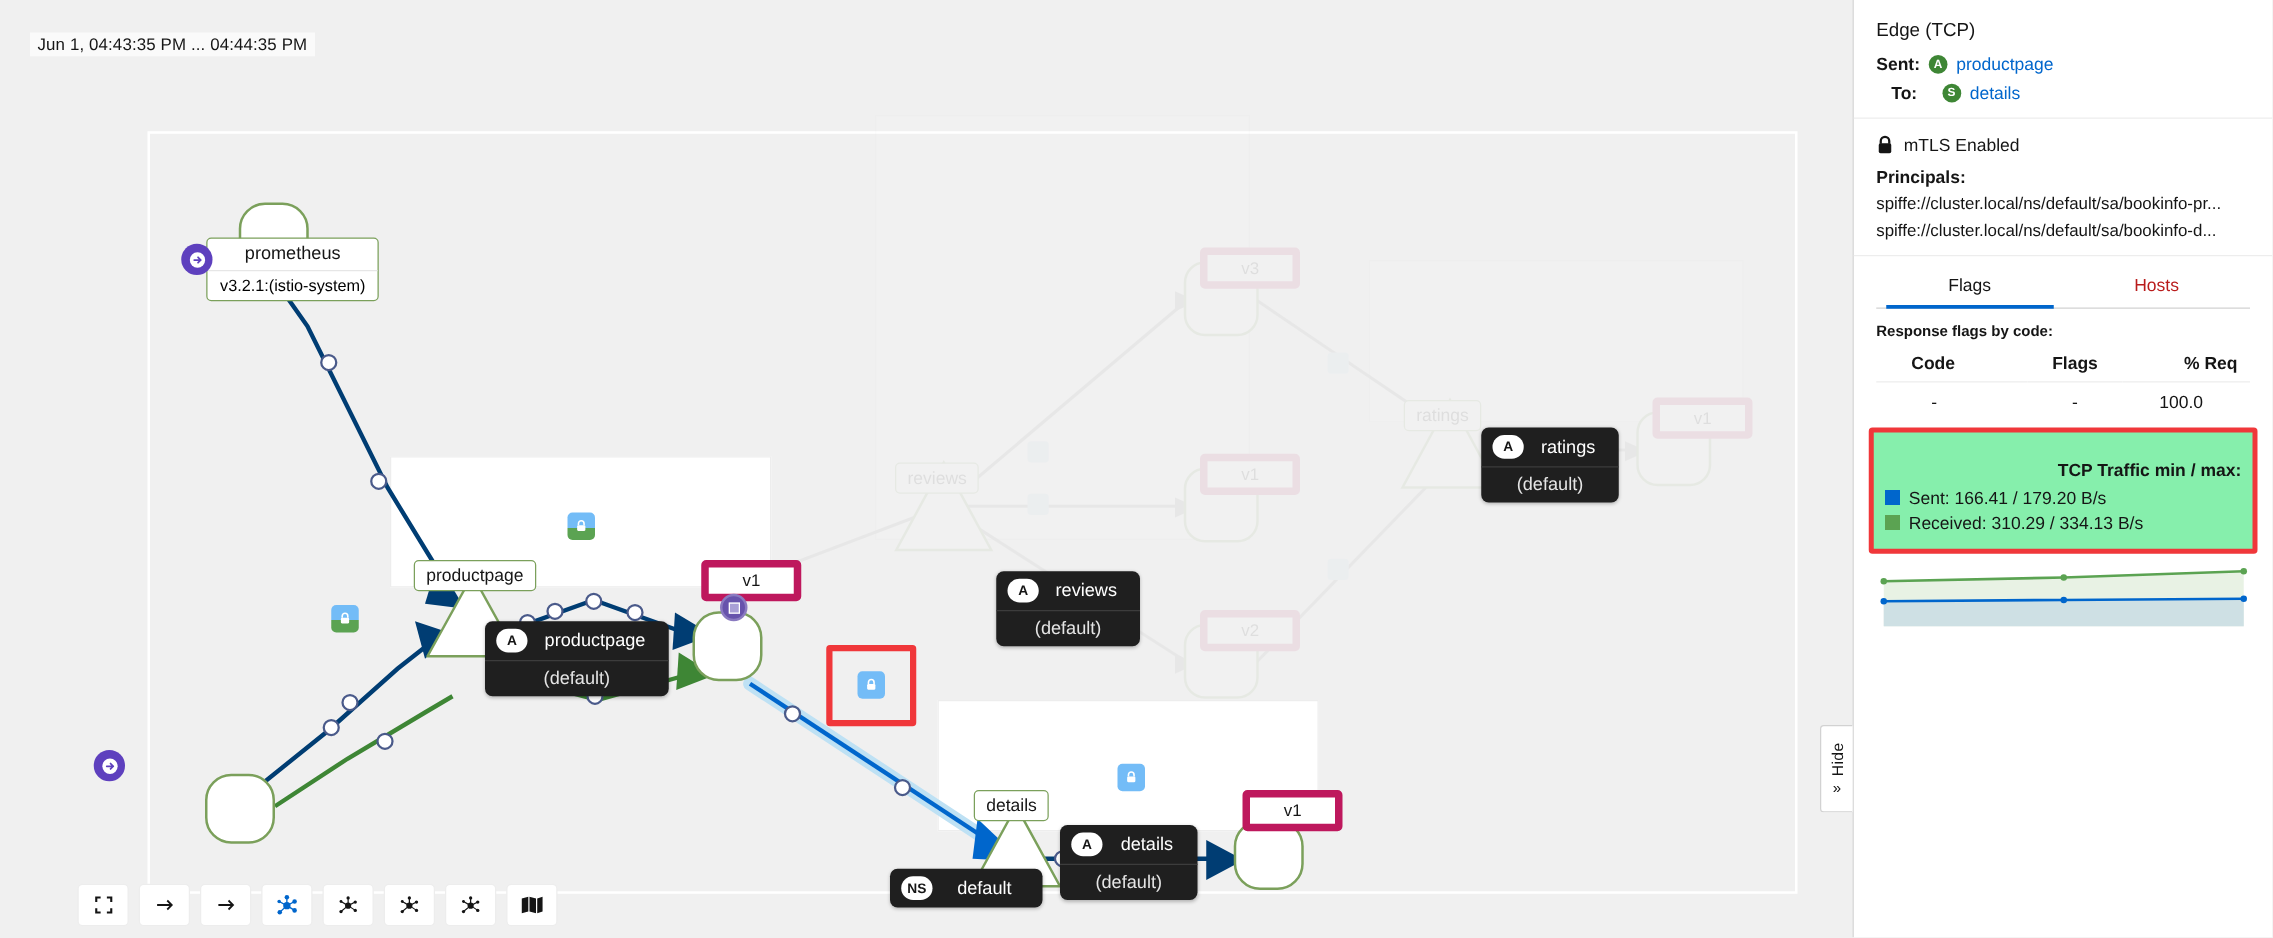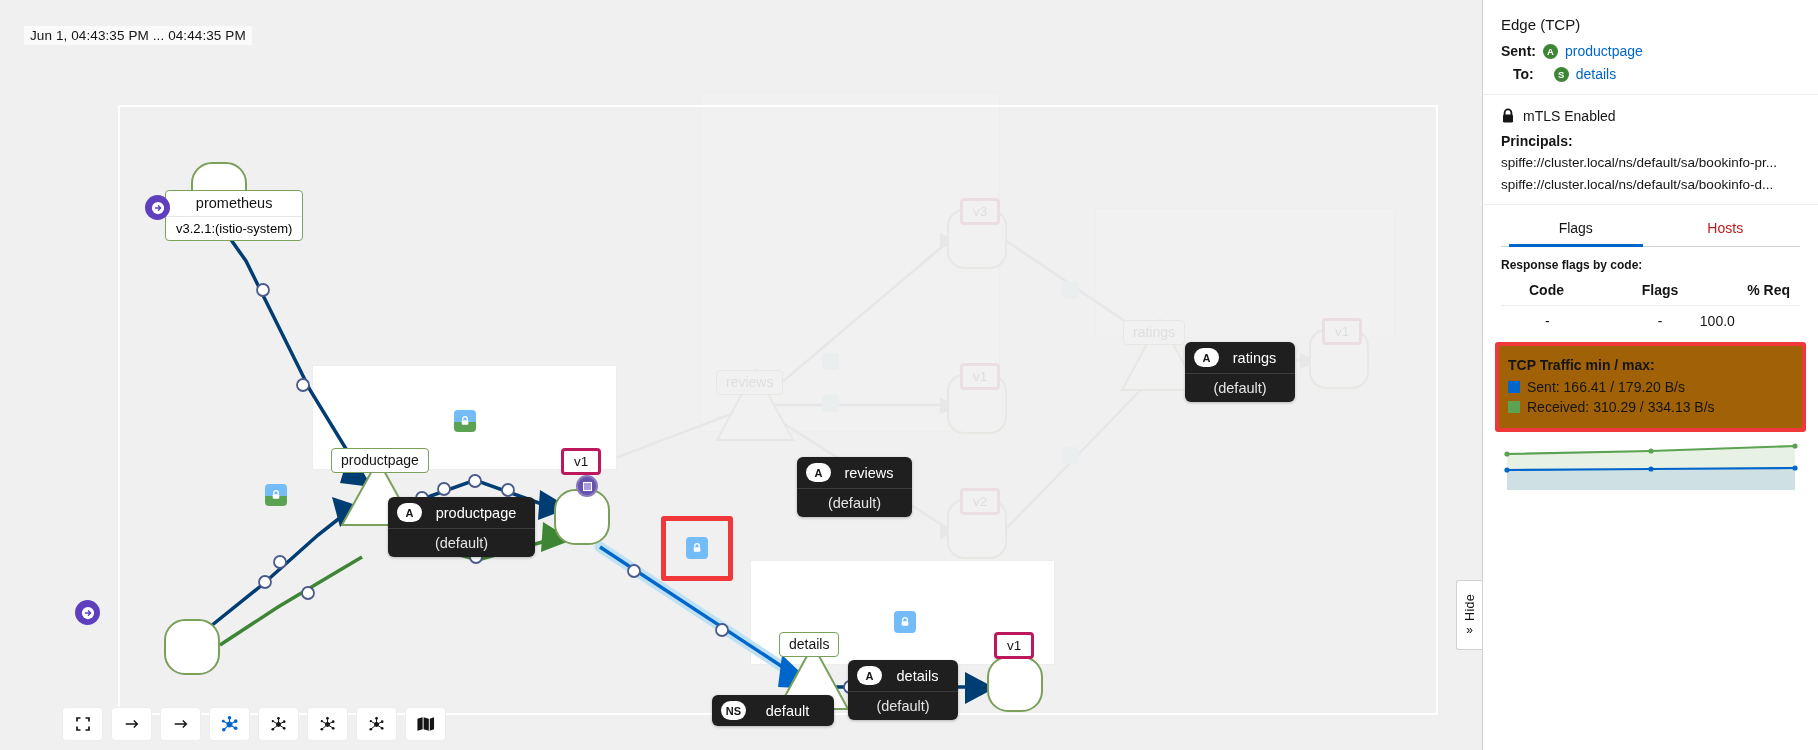--- a/index.html
+++ b/index.html
@@ -58,23 +58,23 @@
     white-space: nowrap;
     line-height: 17px;
   }
   .node-label.two-line { padding: 0; text-align: center; }
   .node-label .l1 { display: block; padding: 4px 10px; font-size: 14.5px; color: #151515; }
   .node-label .l2 {
     display: block; padding: 3px 10px; font-size: 13px; color: #000000;
     border-top: 1px solid #e6e6e6;
   }
   .version-chip {
-    position: absolute; background: #fff; border: 3px solid #be185d;
+    position: absolute; background: #fff; border: 6px solid #be185d;
     border-radius: 4px; font-size: 13.5px; color: #151515;
-    padding: 3px 10px; white-space: nowrap;
+    padding: 3px 27px; white-space: nowrap;
   }
   .gw-badge {
     position: absolute; width: 25px; height: 25px; border-radius: 50%;
     background: #5e40be; display: flex; align-items: center; justify-content: center;
     color: #fff; z-index: 6;
   }
   .sel-badge {
     position: absolute; width: 22px; height: 22px; border-radius: 50%;
     background: #6753ac; border: 2px solid #8a7ac0;
     display: flex; align-items: center; justify-content: center; z-index: 7;
@@ -164,24 +164,24 @@
   .tab.active::after {
     content: ""; position: absolute; left: 8px; right: 8px; bottom: -1px; height: 3px; background: #06c;
   }
   .flags-hdr { font-weight: 700; font-size: 12px; margin: 11px 0 6px 0; }
   table.flags { width: 100%; border-collapse: collapse; font-size: 14px; }
   table.flags th { font-weight: 700; padding: 4px 2px 7px 2px; text-align: center; }
   table.flags th.c1 { text-align: left; padding-left: 28px; }
   table.flags th.c3 { text-align: right; padding-right: 10px; }
   table.flags td { padding: 7px 2px; text-align: center; border-top: 1px solid #ededed; color: #151515; }
   table.flags td.c1 { text-align: left; padding-left: 44px; }
-  table.flags td.c3 { text-align: left; padding-right: 10px; }
+  table.flags td.c3 { text-align: center; padding-right: 10px; }
   .tcp-box {
-    border: 4px solid #f0373a; border-radius: 3px; padding: 11px 9px 9px 9px;
-    margin: 6px -6px 0 -6px; background: #a16207;
+    border: 4px solid #f0373a; border-radius: 3px; padding: 22px 9px 9px 9px;
+    margin: 6px -6px 0 -6px; background: #86efac; text-align: right;
   }
   .tcp-title { font-weight: 700; font-size: 14px; margin-bottom: 6px; }
   .tcp-line { display: flex; align-items: center; gap: 7px; font-size: 14px; margin-bottom: 4px; }
   .sw { width: 12px; height: 12px; flex: 0 0 auto; }
   .sw.blue { background: #06c; }
   .sw.green { background: #5ba352; }
   #spark { margin-top: 6px; }
 
   #hide-tab {
     position: absolute; left: -27px; top: 580px;

